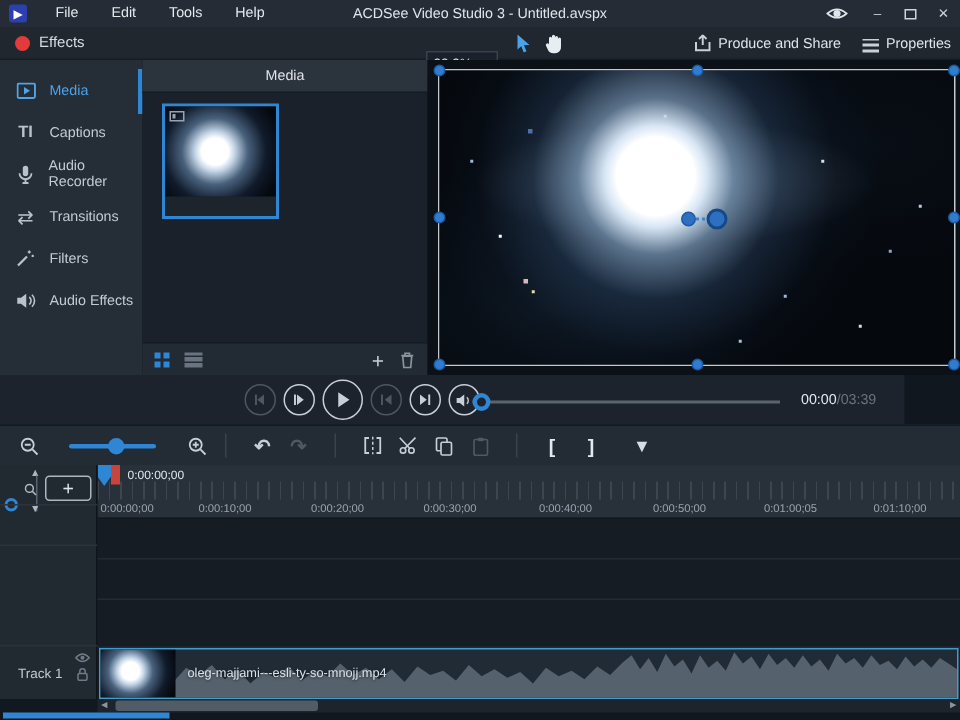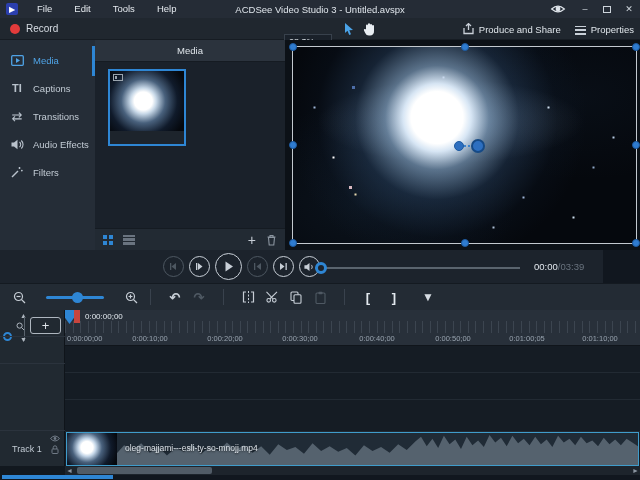--- a/index.html
+++ b/index.html
@@ -163,21 +163,21 @@
       <div class="winbtn">
           <span class="maxglyph"></span>
         </div>
       <div class="winbtn">✕</div>
     </div>
   </div>
 
   <div class="toolbar2">
     <div class="record-btn">
       <span class="record-dot"></span>
-      <span>Record</span>
+      <span>Effects</span>
     </div>
     <div class="zoom-box">
       <span>28.3%</span>
       <span class="caret">▾</span>
     </div>
     <div class="tool-ico" style="left:340px;">
       <svg width="10" height="13" viewBox="0 0 10 13">
         <path d="M1 0 L1 10 L3.5 7.8 L5.2 12 L7 11.2 L5.3 7.2 L9 7 Z" fill="#4aa3e8"></path>
       </svg>
     </div>
@@ -215,40 +215,50 @@
               <path d="M5 3 L9 5.5 L5 8 Z" fill="currentColor"></path>
             </svg>
         </span>
         <span>Media</span>
       </div>
       <div class="side-item">
         <span class="sico" style="font-size:11px; font-weight:bold;">TI</span>
         <span>Captions</span>
       </div>
       <div class="side-item">
+        <span class="sico">
+          <svg width="10" height="13" viewBox="0 0 10 13">
+              <rect x="3.2" y="0.5" width="3.6" height="7" rx="1.8" fill="currentColor"></rect>
+              <path d="M1 5.5 a4 4 0 0 0 8 0" fill="none" stroke="currentColor" stroke-width="1.2"></path>
+              <path d="M5 9.5 V12 M3 12 H7" stroke="currentColor" stroke-width="1.2"></path>
+            </svg>
+        </span>
+        <span>Audio Recorder</span>
+      </div>
+      <div class="side-item">
         <span class="sico" style="font-size:13px;">⇄</span>
         <span>Transitions</span>
+      </div>
+      <div class="side-item">
+        <span class="sico">
+          <svg width="12" height="12" viewBox="0 0 12 12">
+              <path d="M1 11 L7 5" stroke="currentColor" stroke-width="1.5"></path>
+              <path d="M8.5 1 v2 M7.5 2 h2 M10.8 3.8 v1.6 M10 4.6 h1.6" stroke="currentColor" stroke-width="1"></path>
+            </svg>
+        </span>
+        <span>Filters</span>
       </div>
       <div class="side-item">
         <span class="sico">
           <svg width="13" height="11" viewBox="0 0 13 11">
               <path d="M0.5 3.5 H3 L6.5 0.8 V10.2 L3 7.5 H0.5 Z" fill="currentColor"></path>
               <path d="M8.5 3 a3.2 3.2 0 0 1 0 5 M10.3 1.5 a5.5 5.5 0 0 1 0 8" fill="none" stroke="currentColor" stroke-width="1.1"></path>
             </svg>
         </span>
         <span>Audio Effects</span>
-      </div>
-      <div class="side-item">
-        <span class="sico">
-          <svg width="12" height="12" viewBox="0 0 12 12">
-              <path d="M1 11 L7 5" stroke="currentColor" stroke-width="1.5"></path>
-              <path d="M8.5 1 v2 M7.5 2 h2 M10.8 3.8 v1.6 M10 4.6 h1.6" stroke="currentColor" stroke-width="1"></path>
-            </svg>
-        </span>
-        <span>Filters</span>
       </div>
     </div>
 
     <div class="media-panel">
       <div class="mp-header">Media</div>
       <div class="thumb-card">
         <div class="thumb-img space-scene" style="background:radial-gradient(circle at 45% 50%, #ffffff 0 9px, rgba(220,238,255,.9) 13px, rgba(140,185,235,.5) 22px, rgba(60,100,160,.2) 34px, transparent 46px), #05080d;"></div>
         <div class="thumb-label">
           <span class="film-ico"></span>
           <span>oleg-majjami---...</span>

